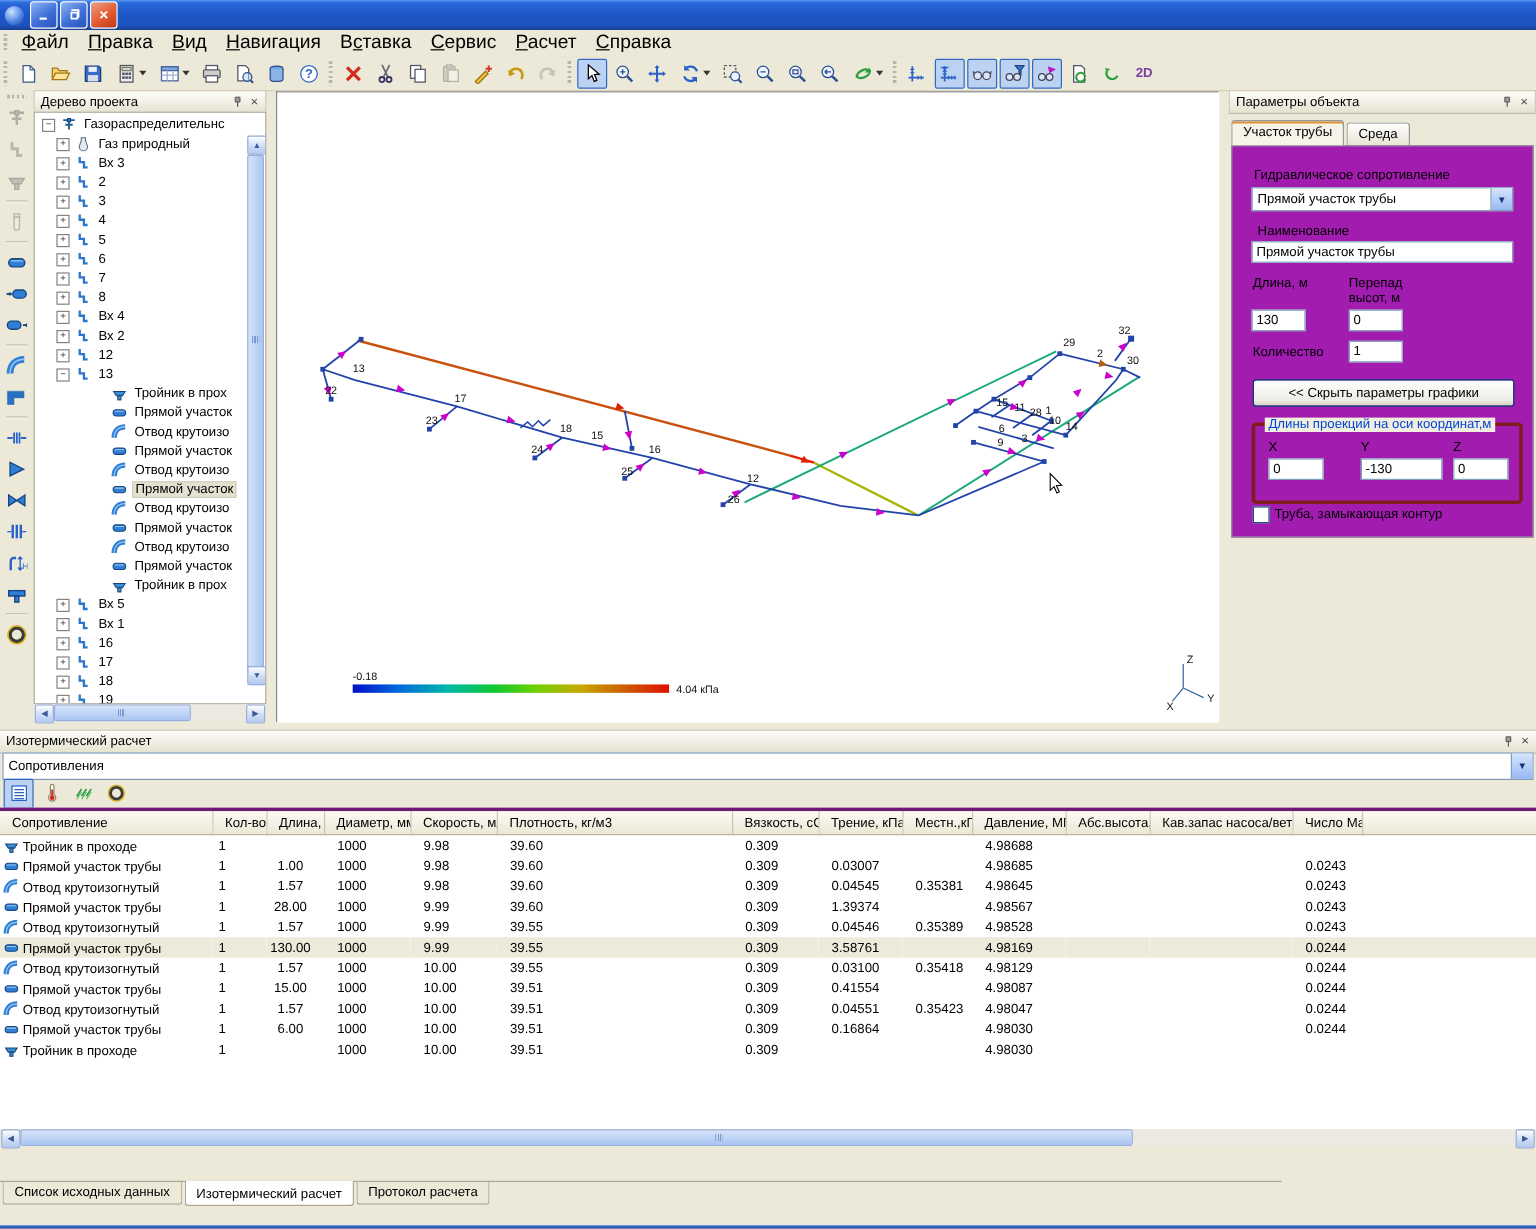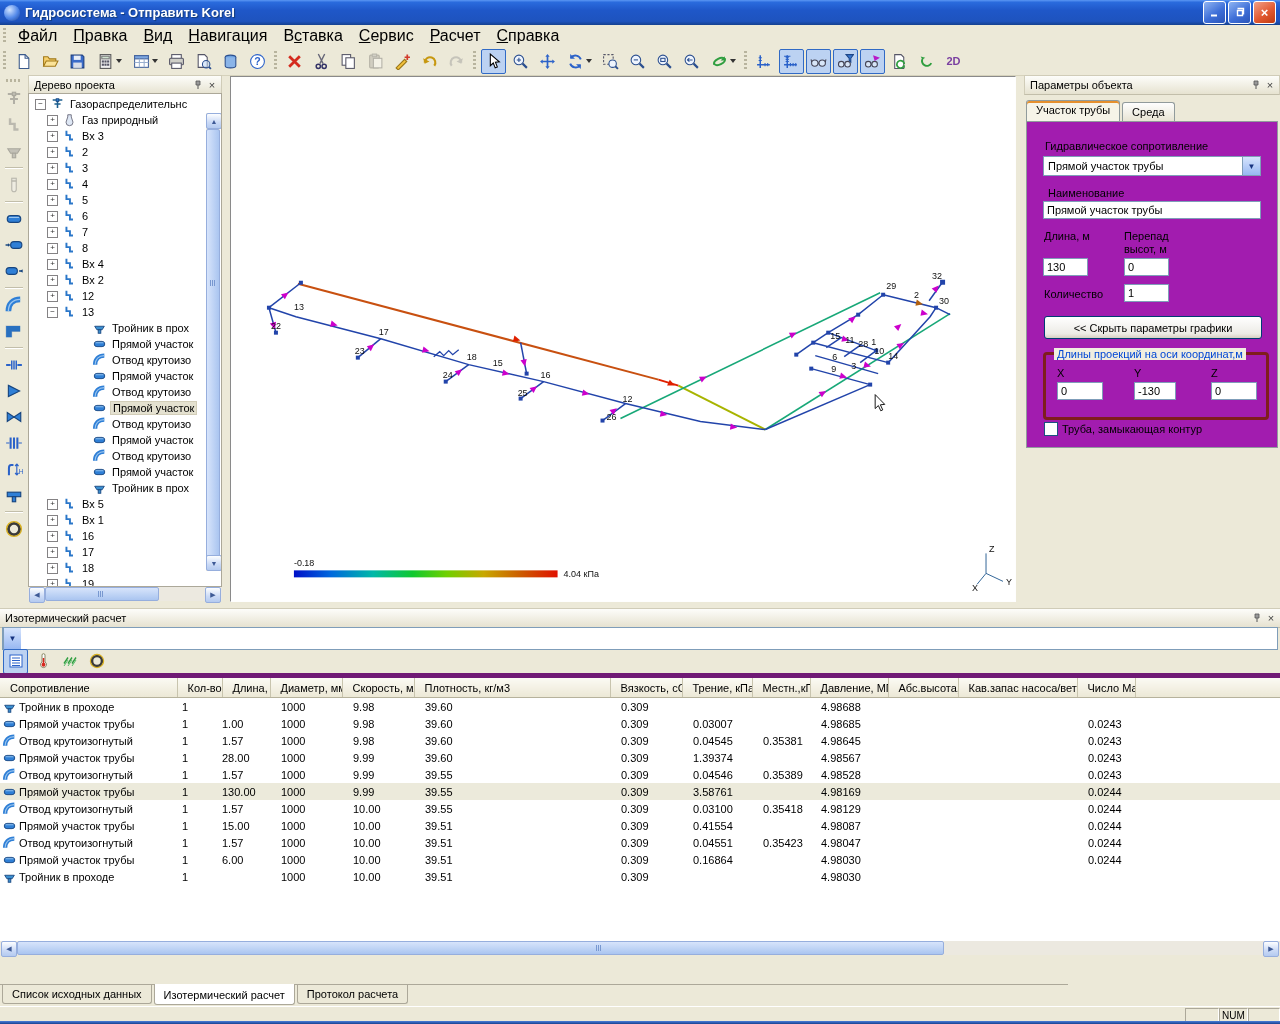--- a/index.html
+++ b/index.html
@@ -100,51 +100,50 @@
     background:linear-gradient(180deg,#ffffff,#ecebe5 80%,#d8d0c0);display:flex;align-items:center;justify-content:center}
   .pgroup{position:absolute;border:3px solid #7f1d1d;border-radius:4px}
   .pgroup-legend{position:absolute;top:-7px;left:8px;background:#f1eee0;padding:0 3px;color:#0046d5;font-size:11px}
   .pcheck{position:absolute;width:12px;height:12px;border:1px solid #1c5180;background:#fff}
 
   
   #results-panel{left:0;top:608px;width:1280px;height:347px;background:#ece9d8}
   #results-combo{position:absolute;left:2px;top:19px;right:2px;height:21px;border:1px solid #7f9db9;background:#fff;display:flex;align-items:center}
   #results-minibar{position:absolute;left:2px;top:41px;height:24px;display:flex;align-items:center}
   #results-minibar .tb-btn svg{width:16px;height:16px}
-  #results-table-wrap{position:absolute;left:0;top:65px;right:0;bottom:14px;background:#fff;overflow:hidden;border-top:5px solid #701a75}
+  #results-table-wrap{position:absolute;left:0;top:65px;right:0;bottom:14px;background:#fff;overflow:hidden;border-top:3px solid #701a75}
   table{border-collapse:collapse;table-layout:fixed;width:1280px}
   th{height:19px;font-weight:normal;font-size:11px;text-align:left;padding:0 4px 0 10px;
      background:linear-gradient(180deg,#fbfaf3,#ece8d6);border-right:1px solid #c8c4ae;border-bottom:1px solid #b6b29c;overflow:hidden;white-space:nowrap}
   td{height:17px;font-size:11px;padding:0;white-space:nowrap;overflow:hidden}
   tr.selected td{background:#eceadb}
   td.c-name{padding-left:2px}
   td.c-name .ticon{display:inline-flex;vertical-align:-3px;margin-right:2px}
   td.c-qty{padding-left:5px}
-  td.c-len{text-align:left;padding-right:8px}
+  td.c-len{text-align:center;padding-right:8px}
   td.c-l{padding-left:11px}
   #results-hscroll{position:absolute;left:0;right:0;bottom:0;height:14px}
 
   
   #btabs{left:0;top:984px;width:1068px;height:22px;border-top:1px solid #aca899}
   .btab{position:relative;float:left;margin-left:2px;padding:3px 9px;font-size:11px;border:1px solid #aca899;border-top:none;
     background:#ece9d8;border-radius:0 0 3px 3px}
   .btab.active{background:#fff;margin-top:-1px;padding-top:5px;z-index:2}
   #statusbar{left:0;top:1006px;width:1280px;height:15px;background:#ece9d8;border-top:1px solid #fff}
   .spane{position:absolute;top:1px;height:12px;border:1px solid;border-color:#aca899 #fff #fff #aca899;font-size:10px;
     display:flex;align-items:center;justify-content:center}
   #bottom-edge{left:0;top:1021px;width:1280px;height:3px;background:linear-gradient(180deg,#4a7edb,#16418f)}
 </style>
 </head>
 <body>
 
 <div id="app">
 
   <div id="titlebar" class="abs">
     <div id="app-icon"></div>
-    <div id="title-text">Гидросистема - Отправить Korel</div>
     <div class="winbtns">
       <div class="wb">
           <svg viewBox="0 0 11 11">
             <path d="M2 8.5h6" stroke="#fff" stroke-width="2"></path>
           </svg>
         </div>
       <div class="wb">
           <svg viewBox="0 0 11 11">
             <path d="M3.5 3.5h5v5h-5z M3.5 1.5h6v6" fill="none" stroke="#fff" stroke-width="1.4"></path>
           </svg>
@@ -996,40 +995,41 @@
       <input class="pinput" style="left: 97px; top: 136px; width: 45px;" value="0">
       <div class="plabel" style="left:17px;top:166px">Количество</div>
       <input class="pinput" style="left: 97px; top: 162px; width: 45px;" value="1">
       <div class="pbutton" style="left:17px;top:194px;width:216px">&lt;&lt; Скрыть параметры графики</div>
       <div class="pgroup" style="left:16px;top:230px;width:220px;height:62px">
         <div class="pgroup-legend">Длины проекций на оси координат,м</div>
         <div class="plabel" style="left:11px;top:12px">X</div>
         <div class="plabel" style="left:88px;top:12px">Y</div>
         <div class="plabel" style="left:165px;top:12px">Z</div>
         <input class="pinput" style="left: 11px; top: 27px; width: 46px;" value="0">
-        <input class="pinput" style="left: 88px; top: 27px; width: 42px;" value="-130">
+        <input class="pinput" style="left: 88px; top: 27px; width: 68px;" value="-130">
         <input class="pinput" style="left: 165px; top: 27px; width: 46px;" value="0">
       </div>
       <div class="pcheck" style="left:17px;top:300px"></div>
       <div class="plabel" style="left:35px;top:301px">Труба, замыкающая контур</div>
     </div>
   </div>
 
   <div id="results-panel" class="abs">
     <div class="panel-header" style="border-left:none;border-right:none">
       <span class="ph-title">Изотермический расчет</span>
       <span class="ph-btn">
           <svg viewBox="0 0 10 10">
             <path d="M3 1h4v4H3z" fill="#999" stroke="#555" stroke-width=".8"></path>
             <line x1="5" y1="5" x2="5" y2="9" stroke="#555"></line>
           </svg>
         </span>
       <span class="ph-btn">×</span>
     </div>
     <div id="results-combo">
+      <span class="ctext" style="flex:1;padding:0 4px">Сопротивления</span>
       <span class="combo-arrow">▼</span>
     </div>
     <div id="results-minibar">
         <div class="tb-btn active">
           <svg viewBox="0 0 16 16">
             <rect x="2" y="2" width="12" height="12" fill="#fff" stroke="#2b62c9"></rect>
             <path d="M4 5h8M4 7.5h8M4 10h8M4 12.5h8" stroke="#2b62c9" fill="none"></path>
           </svg>
         </div>
         <div class="tb-btn">
@@ -1329,19 +1329,14 @@
       <div class="sb-btn" style="right:1px;top:0">▶</div>
     </div>
   </div>
 
   <div id="btabs" class="abs">
       <div class="btab">Список исходных данных</div>
       <div class="btab active">Изотермический расчет</div>
       <div class="btab">Протокол расчета</div>
     </div>
 
-  <div id="statusbar" class="abs">
-    <div class="spane" style="left:1185px;width:32px"></div>
-    <div class="spane" style="left:1219px;width:27px">NUM</div>
-    <div class="spane" style="left:1248px;width:30px"></div>
-  </div>
   <div id="bottom-edge" class="abs"></div>
 </div>
 
 </body></html>

